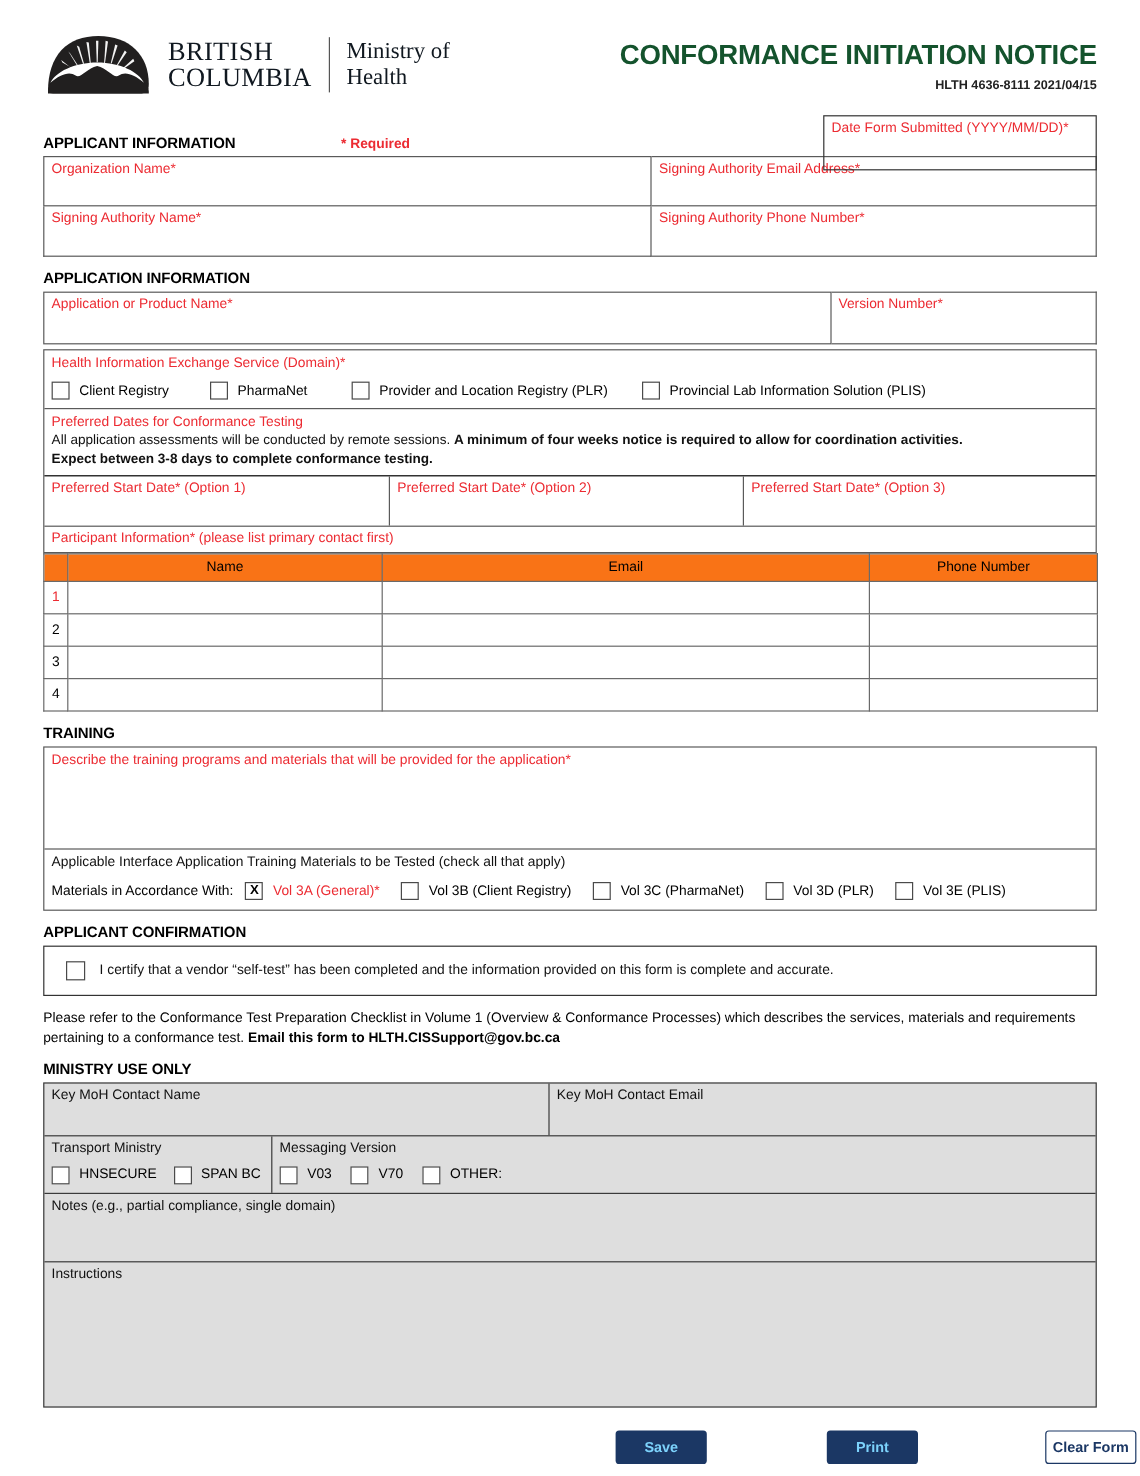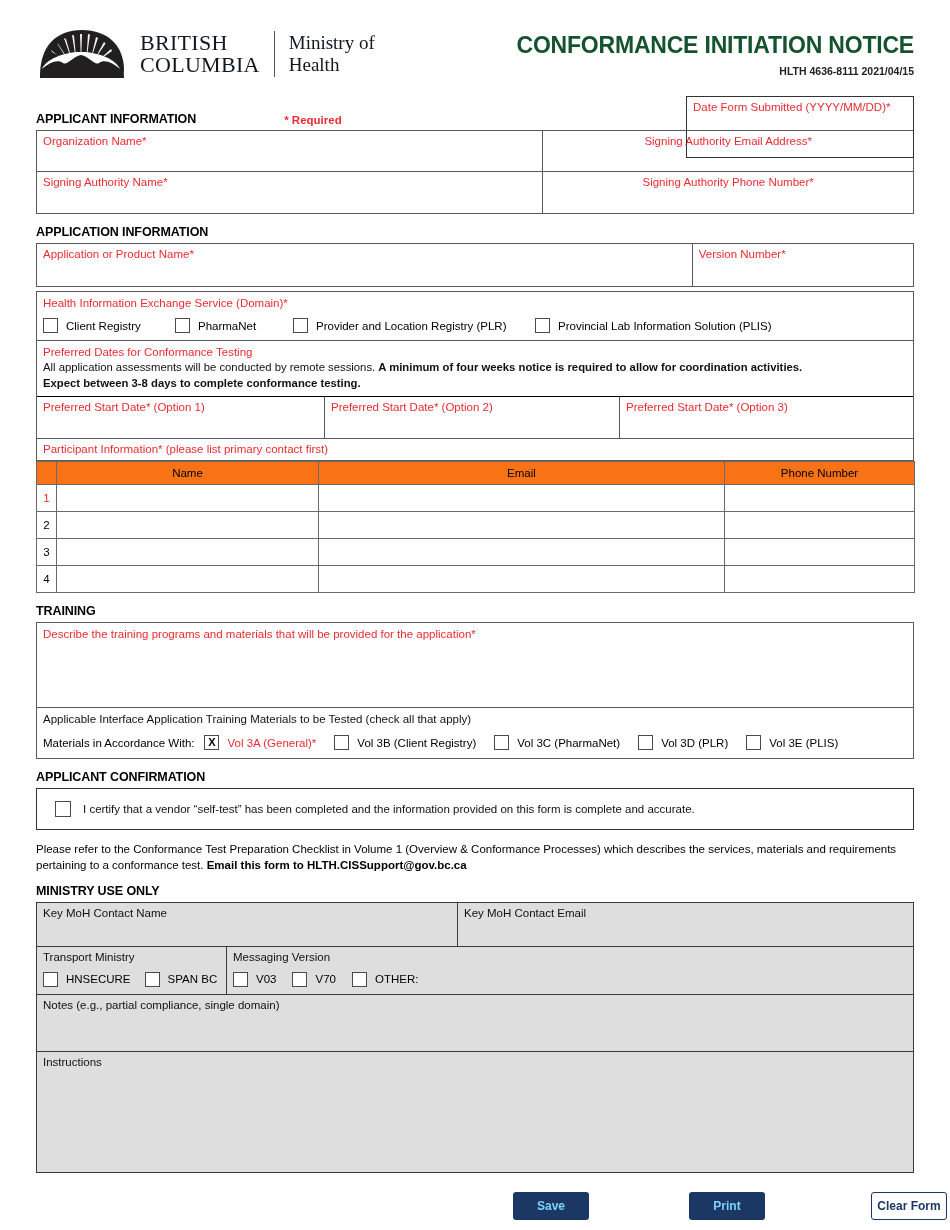--- a/index.html
+++ b/index.html
@@ -28,29 +28,29 @@
   .doc-title { font-size:23px; font-weight:bold; letter-spacing:-0.2px; color:#14532d; }
   .doc-subtitle { font-size:10.5px; font-weight:bold; margin-top:6px; color:#222; }
 
   
   .section-head { font-size:12.5px; font-weight:bold; letter-spacing:-0.1px; }
   .req-note { color:#ec2b32; font-size:11.5px; font-weight:bold; }
   .lbl-red { color:#ec2b32; font-size:11.5px; }
   .lbl-blk { color:#111; font-size:11.5px; }
 
   
-  .date-box { position:absolute; right:36px; top:96px; width:228px; height:62px;
+  .date-box { position:absolute; right:36px; top:96px; width:228px; height:46px;
               border:1px solid #333; padding:4px 6px; }
 
   .applicant-head { display:flex; align-items:flex-end; gap:88px; margin-top:30px; }
 
   .grid2 { display:flex; margin-top:4px; }
   .grid2 > div { border:1px solid #5a5a5a; height:42px; padding:4px 6px; }
   .g-left { width:509px; }
-  .g-right { width:372px; border-left:none !important;text-align:center; }
+  .g-right { width:372px; border-left:none !important; }
   .grid2.stacked2 { margin-top:0; }
   .grid2.stacked2 > div { border-top:none; }
 
   .appinfo-grid { display:flex; margin-top:4px; }
   .appinfo-grid .a1 { width:659px; border:1px solid #5a5a5a; height:44px; padding:4px 6px; }
   .appinfo-grid .a2 { width:222px; border:1px solid #5a5a5a; border-left:none; height:44px; padding:4px 6px; }
 
   
   .conf-wrap { margin-top:4px; border:1px solid #5a5a5a; }
   .conf-row { border-bottom:1px solid #5a5a5a; padding:5px 6px 7px 6px; }

